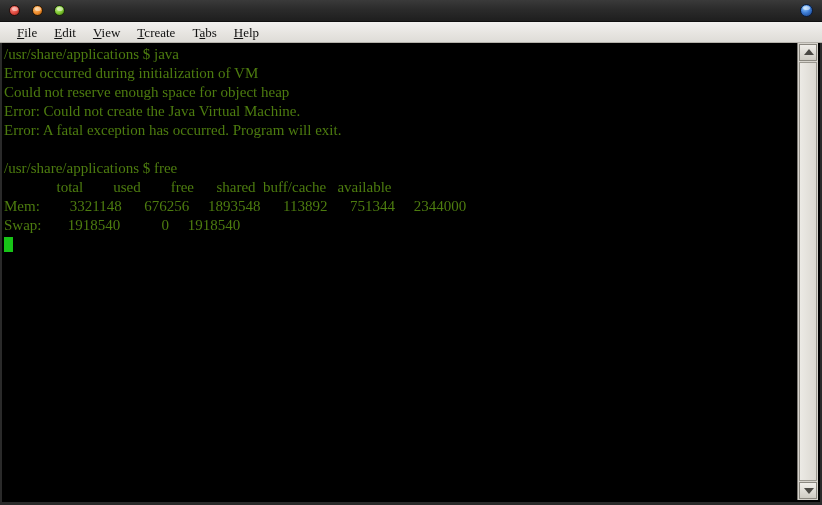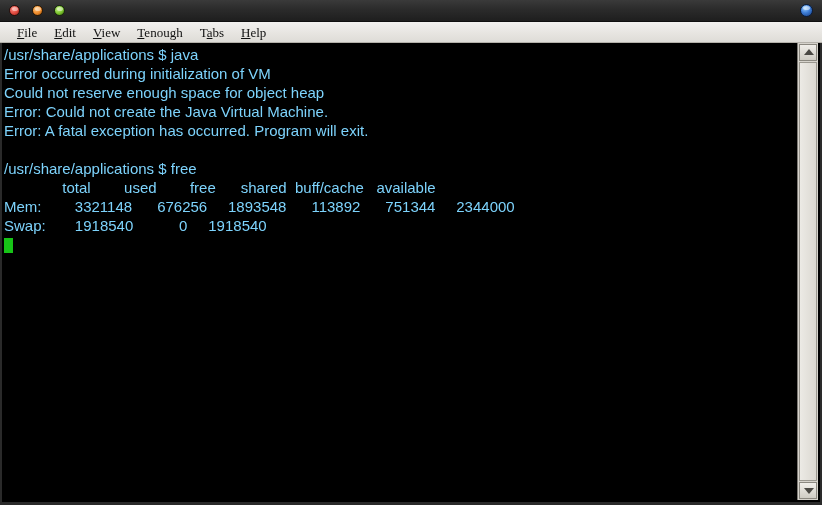--- a/index.html
+++ b/index.html
@@ -129,24 +129,24 @@
     height: 457px;
     background: #000;
     overflow: hidden;
     padding: 0;
   }
   #term-text {
     position: absolute;
     left: 2px;
     top: 2px;
     margin: 0;
-    font-family: Liberation Sans, sans-serif;
+    font-family: Liberation Serif, serif;
     font-size: 15px;
     line-height: 19px;
-    color: #7dd3fc;
+    color: #4d7c0f;
     white-space: pre;
     letter-spacing: 0px;
   }
   .cursor-line {
     display: inline-block;
   }
   #cursor-block {
     display: inline-block;
     width: 9px;
     height: 15px;
@@ -220,21 +220,21 @@
     <div class="light" id="btn-close"></div>
     <div class="light" id="btn-min"></div>
     <div class="light" id="btn-max"></div>
     <div id="titlebar-sphere"></div>
   </div>
 
   <div id="menubar">
     <div class="menu-item"><span class="mn">F</span><span>ile</span></div>
     <div class="menu-item"><span class="mn">E</span><span>dit</span></div>
     <div class="menu-item"><span class="mn">V</span><span>iew</span></div>
-    <div class="menu-item"><span class="mn">T</span><span>enough</span></div>
+    <div class="menu-item"><span class="mn">T</span><span>create</span></div>
     <div class="menu-item"><span>T</span><span class="mn">a</span><span>bs</span></div>
     <div class="menu-item"><span class="mn">H</span><span>elp</span></div>
   </div>
 
   <div id="term-frame">
 
     <div id="term-screen">
       <pre id="term-text">/usr/share/applications $ java
 Error occurred during initialization of VM
 Could not reserve enough space for object heap

